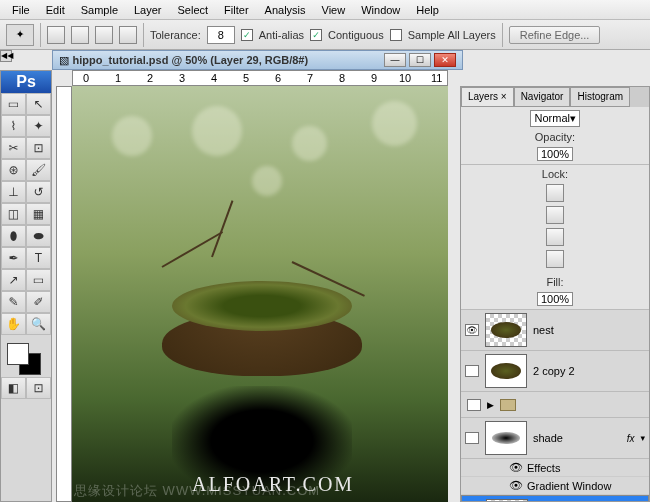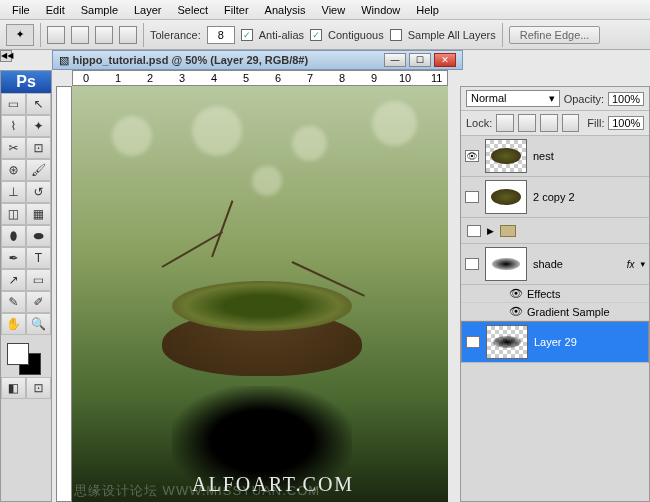--- a/index.html
+++ b/index.html
@@ -43,21 +43,21 @@
 .nest-base { position: absolute; left: 10px; top: 55px; width: 200px; height: 65px; background: radial-gradient(ellipse at top,#5a4020,#3a2810); border-radius: 50% 50% 45% 45%; }
 .twig { position: absolute; background: #4a3820; transform-origin: left; }
 .shadow { position: absolute; left: 100px; top: 300px; width: 180px; height: 110px; background: radial-gradient(ellipse,#000 40%,transparent 75%); }
 .wm { position: absolute; left: 120px; bottom: 6px; color: #e8e8e8; font-family: Georgia, serif; font-size: 20px; letter-spacing: 2px; }
 .wm2 { position: absolute; left: 2px; bottom: 2px; color: rgba(255,255,255,0.28); font-size: 13px; letter-spacing: 1px; }
 
 .panels { position: absolute; right: 0; top: 86px; width: 190px; height: 416px; background: #d8d8d8; border: 1px solid #999; display: flex; flex-direction: column; }
 .ptabs { display: flex; background: #ccc; height: 20px; }
 .ptab { padding: 3px 6px; border: 1px solid #999; background: #ddd; font-size: 10px; }
 .ptab.act { background: #e8e8e8; }
-.prow { display: flex; align-items: center; padding: 3px 5px; gap: 4px; border-bottom: 1px solid #bbb; background: #e4e4e4; }
+.prow { display: flex; align-items: center; padding: 3px 5px; gap: 4px; border-bottom: 1px solid #bbb; background: #e4e4e4; flex-direction: column; }
 .sel { border: 1px solid #888; background: #fff; padding: 1px 4px; flex: 1; display: flex; justify-content: space-between; }
 .pct { width: 36px; border: 1px solid #888; background: #fff; text-align: center; }
 
 .layerlist { flex: 1; overflow: hidden; }
 .layer { display: flex; align-items: center; padding: 3px 4px; gap: 6px; border-bottom: 1px solid #bbb; min-height: 40px; }
 .layer.sel { background: #2a80f0; color: #fff; }
 .eye { width: 14px; height: 12px; border: 1px solid #777; background: #fff; font-size: 9px; text-align: center; line-height: 10px; }
 .thumb { width: 42px; height: 34px; border: 1px solid #666; background: #fff; display: flex; align-items: center; justify-content: center; overflow: hidden; }
 .thumb.checker { background-image: linear-gradient(45deg,#ccc 25%,transparent 25%,transparent 75%,#ccc 75%),linear-gradient(45deg,#ccc 25%,transparent 25%,transparent 75%,#ccc 75%); background-size: 8px 8px; background-position: 0 0,4px 4px; }
 .mini-nest { width: 30px; height: 16px; background: radial-gradient(ellipse,#5a6020,#3a2810); border-radius: 50%; }
@@ -179,20 +179,25 @@
     <div class="twig" style="left:140px;top:5px;width:80px;height:2px;transform:rotate(25deg)"></div>
     <div class="twig" style="left:60px;top:0px;width:60px;height:2px;transform:rotate(-70deg)"></div>
     <div class="nest-base"></div>
     <div class="nest-top"></div>
   </div>
   <div class="wm">ALFOART.COM</div>
   <div class="wm2">思缘设计论坛  WWW.MISSYUAN.COM</div>
 </div>
 
 <div class="panels">
+  <div class="ptabs">
+    <div class="ptab act">Layers ×</div>
+    <div class="ptab">Navigator</div>
+    <div class="ptab">Histogram</div>
+  </div>
   <div class="prow">
     <div class="sel">
         <span>Normal</span>
         <span>▾</span>
       </div>
     <span class="lbl">Opacity:</span>
     <div class="pct">100%</div>
   </div>
   <div class="prow">
     <span class="lbl">Lock:</span>
@@ -232,21 +237,21 @@
       <span class="lname">shade</span>
       <span class="fx">fx</span>
         <span class="tri">▾</span>
     </div>
     <div class="fxrow">
         <span>👁</span>
         <span>Effects</span>
       </div>
     <div class="fxrow">
         <span>👁</span>
-        <span>Gradient Sample</span>
+        <span>Gradient Window</span>
       </div>
     <div class="layer sel">
       <div class="eye">👁</div>
       <div class="thumb checker">
           <div class="mini-shade"></div>
         </div>
       <span class="lname">Layer 29</span>
     </div>
   </div>
 </div>

